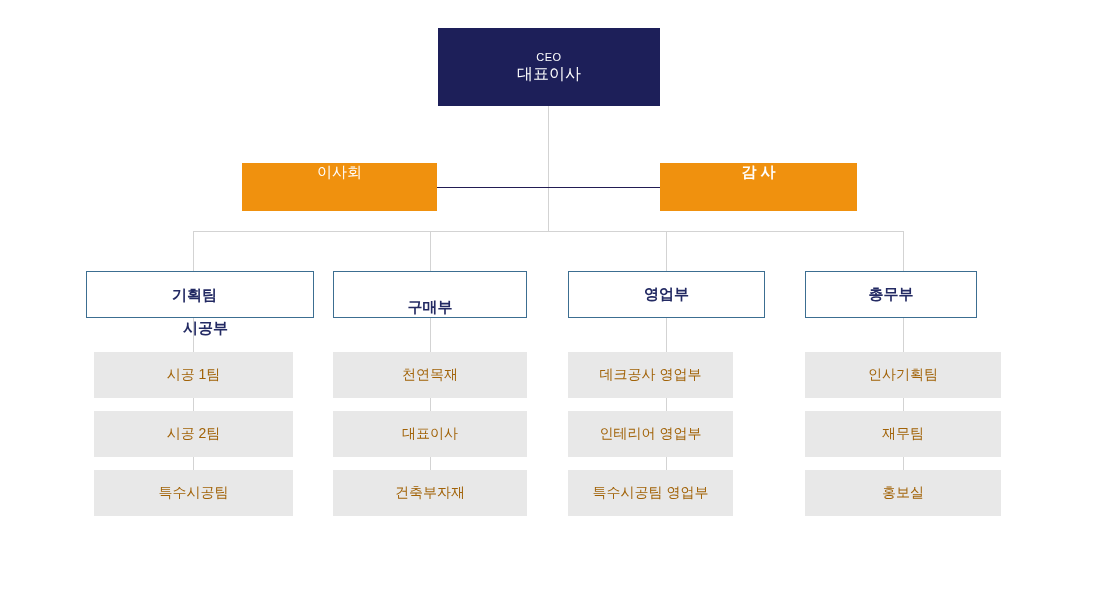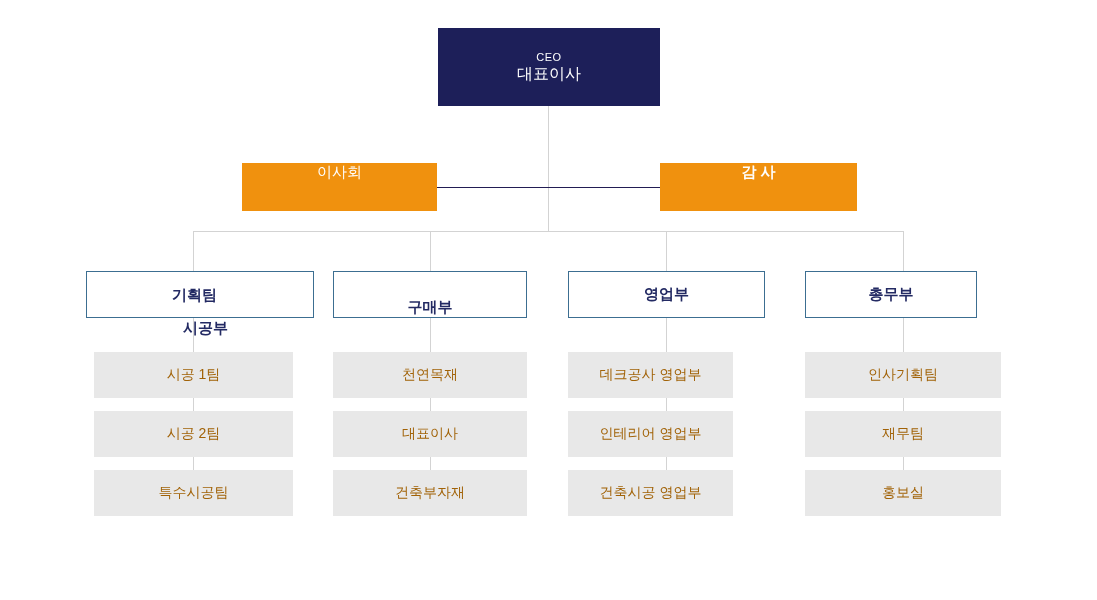--- a/index.html
+++ b/index.html
@@ -206,21 +206,21 @@
     <span>건축부자재</span>
   </div>
 
   <div class="sub-box col3 row1">
     <span>데크공사 영업부</span>
   </div>
   <div class="sub-box col3 row2">
     <span>인테리어 영업부</span>
   </div>
   <div class="sub-box col3 row3">
-    <span>건축시공 영업부</span>
+    <span>특수시공팀 영업부</span>
   </div>
 
   <div class="sub-box col4 row2">
     <span>재무팀</span>
   </div>
   <div class="sub-box col4 row1">
     <span>인사기획팀</span>
   </div>
   <div class="sub-box col4 row3">
     <span>홍보실</span>

